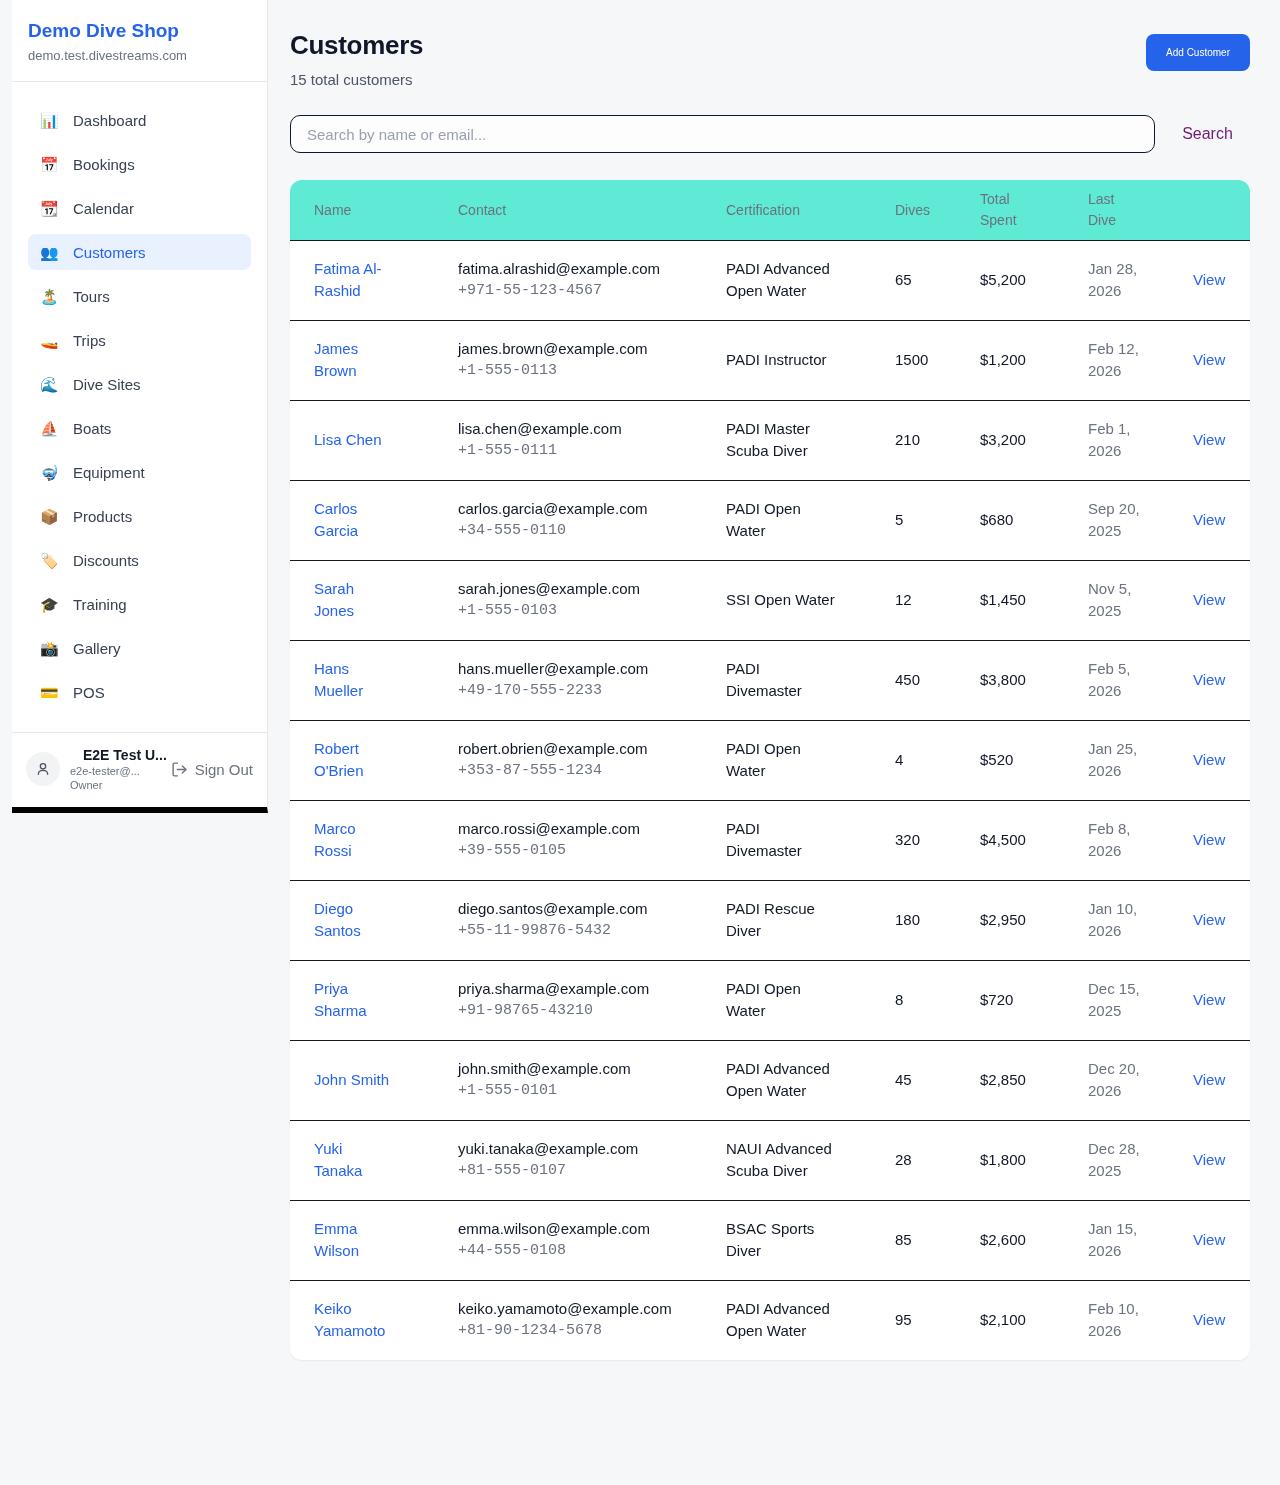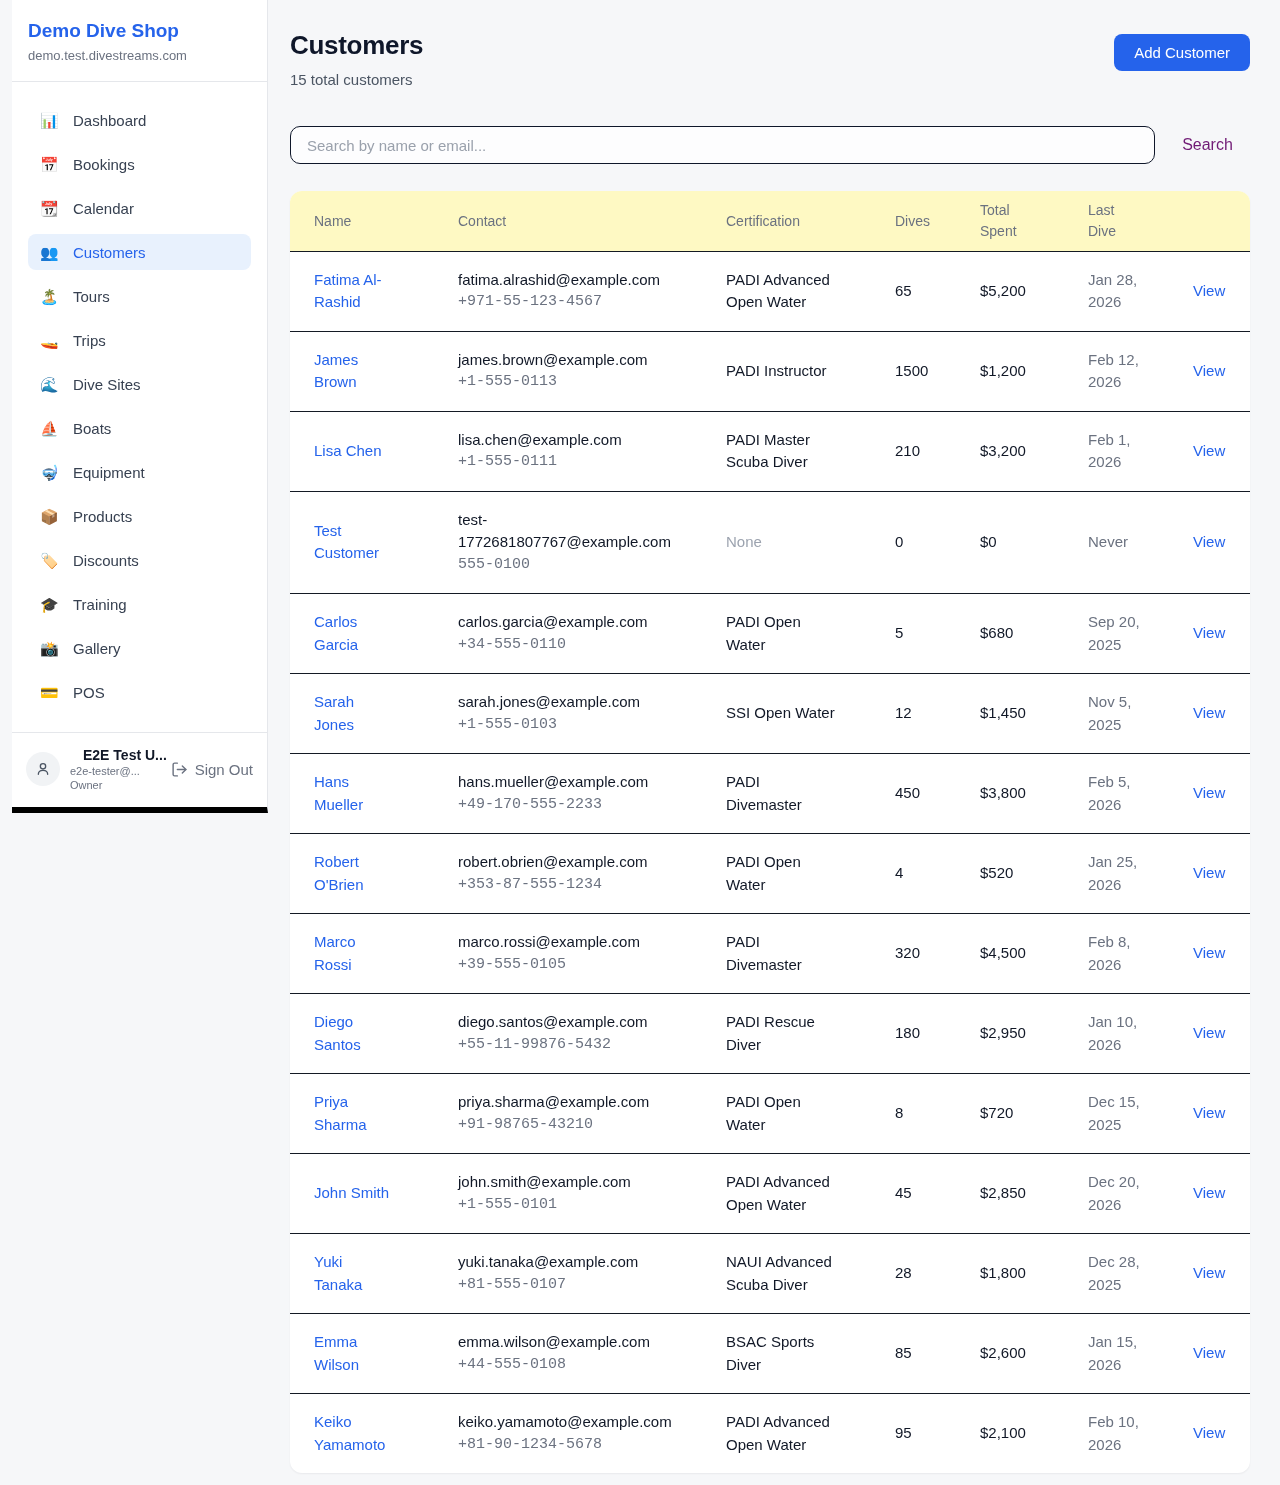--- a/index.html
+++ b/index.html
@@ -50,26 +50,26 @@
     color: #6b7280; font-size: 15px;
     font-family: inherit; padding: 0;
   }
   
   .main { margin-left: 256px; padding: 30px 30px 30px 34px; }
   .page-header { display: flex; justify-content: space-between; align-items: flex-start; }
   .page-title { font-size: 26px; font-weight: 700; color: #0f172a; letter-spacing: -0.3px; }
   .page-subtitle { font-size: 15px; color: #4b5563; margin-top: 10px; }
   .btn-primary {
     background: #2563eb; color: #ffffff;
-    font-size: 15px; font-weight: 500; font-family: inherit;
+    font-size: 10px; font-weight: 500; font-family: inherit;
     border: none; border-radius: 8px;
     height: 37px; padding: 0 20px; cursor: pointer;
     margin-top: 4px;
   }
-  .search-row { display: flex; align-items: center; margin-top: 38px; }
+  .search-row { display: flex; align-items: center; margin-top: 27px; }
   .search-input {
     flex: 1; height: 38px;
     border: 1.5px solid #0f172a; border-radius: 10px;
     padding: 0 16px; font-size: 15px; font-family: inherit;
     background: #fdfdfe; color: #111827; outline: none;
   }
   .search-input::placeholder { color: #9aa1ac; }
   .search-btn {
     background: none; border: none; cursor: pointer;
     font-family: inherit; font-size: 16px; color: #701a75;
@@ -77,21 +77,21 @@
   }
   
   .table-card {
     margin-top: 27px;
     background: #ffffff;
     border-radius: 12px;
     overflow: hidden;
     box-shadow: 0 1px 2px rgba(16,24,40,0.06);
   }
   table { width: 100%; border-collapse: collapse; table-layout: fixed; }
-  thead tr { background: #fef9c3; height: 60px; }
+  thead tr { background: #5eead4; height: 60px; }
   th {
     text-align: left; vertical-align: middle;
     font-size: 14px; font-weight: 400; color: #6b7280;
     border-bottom: 1px solid #141a24;
     line-height: 1.45;
   }
   td {
     vertical-align: middle;
     padding-top: 17px; padding-bottom: 17px;
     font-size: 15px; line-height: 1.5;
@@ -322,44 +322,20 @@
       <span class="spent">$3,200</span>
     </td>
     <td class="col-last">
       <span class="last-dive">Feb 1, 2026</span>
     </td>
     <td class="col-view">
       <a class="view-link">View</a>
     </td>
   </tr>
 
-  <tr>
-    <td class="col-name">
-      <a class="name-link">Test Customer</a>
-    </td>
-    <td class="col-contact">
-      <div class="email">test-1772681807767@example.com</div>
-      <div class="phone">555-0100</div>
-    </td>
-    <td class="col-cert">
-      <span class="cert muted-light">None</span>
-    </td>
-    <td class="col-dives">
-      <span class="dives">0</span>
-    </td>
-    <td class="col-spent">
-      <span class="spent">$0</span>
-    </td>
-    <td class="col-last">
-      <span class="last-dive">Never</span>
-    </td>
-    <td class="col-view">
-      <a class="view-link">View</a>
-    </td>
-  </tr>
 
   <tr>
     <td class="col-name">
       <a class="name-link">Carlos Garcia</a>
     </td>
     <td class="col-contact">
       <div class="email">carlos.garcia@example.com</div>
       <div class="phone">+34-555-0110</div>
     </td>
     <td class="col-cert">

